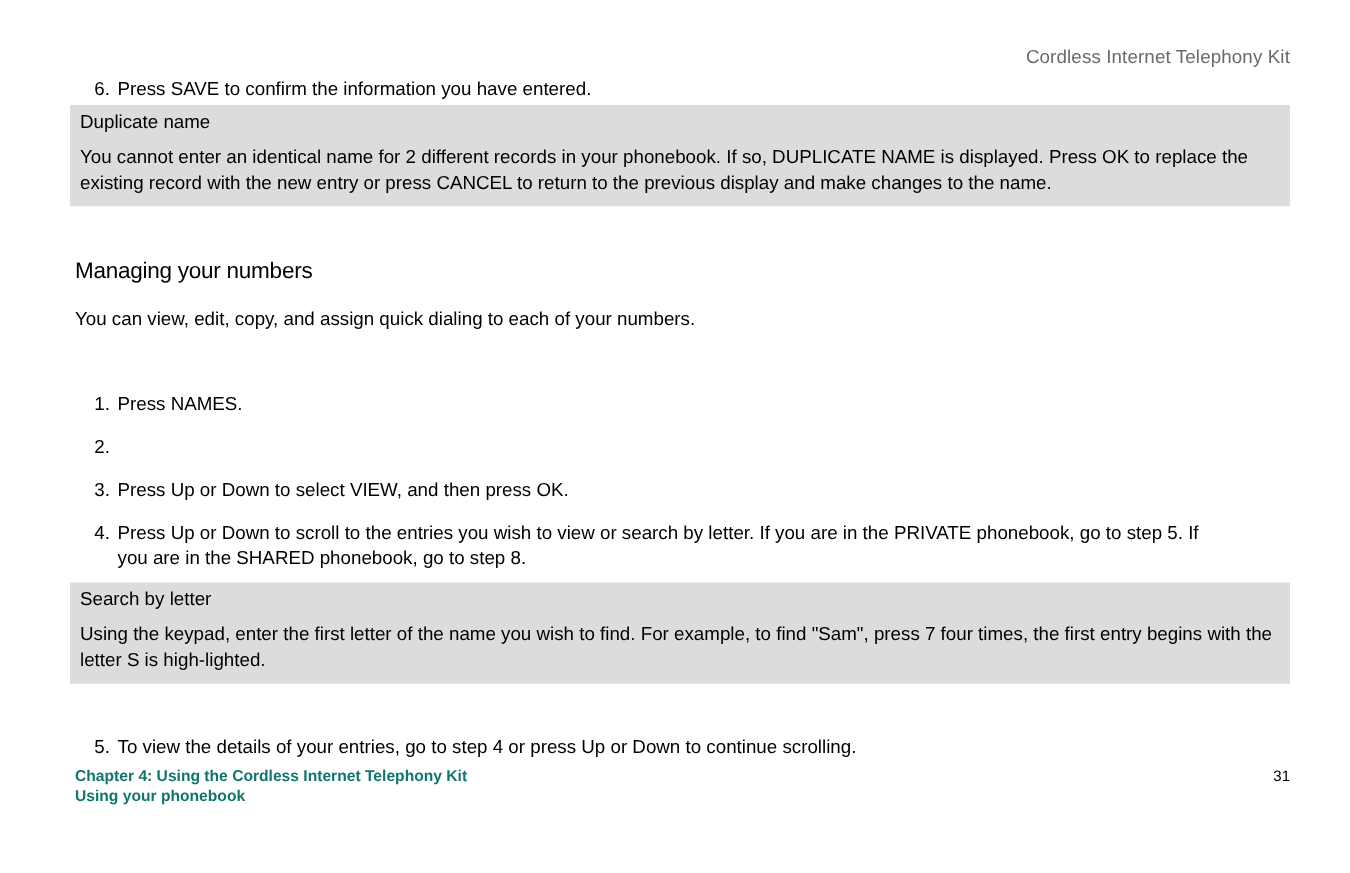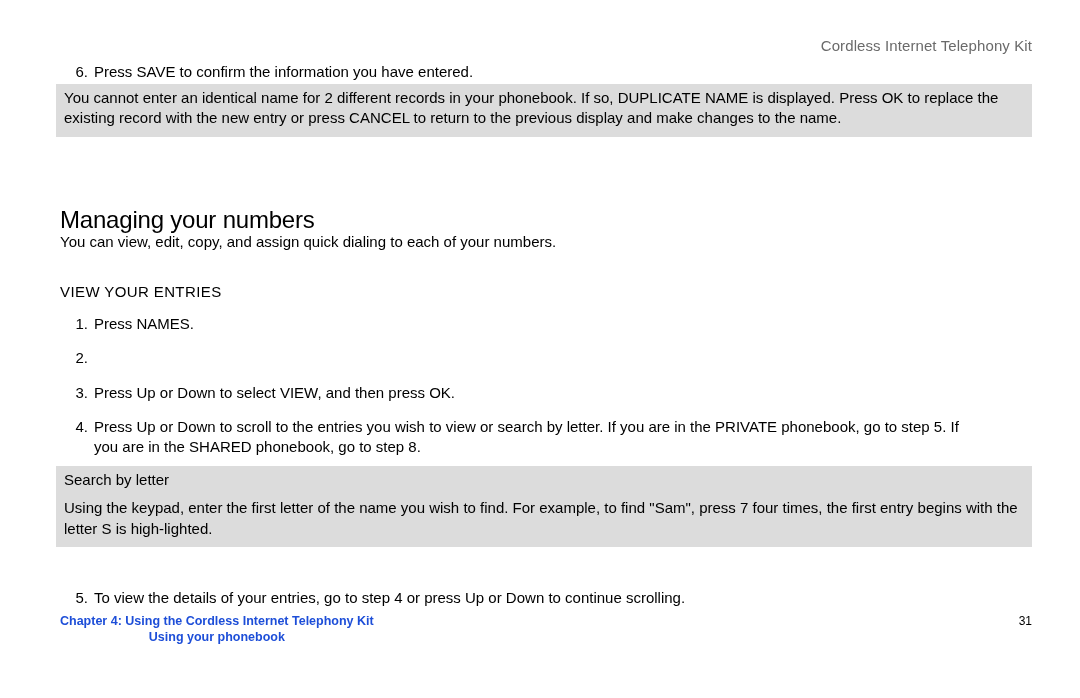--- a/index.html
+++ b/index.html
@@ -51,28 +51,28 @@
   }
   .note-title {
     margin-bottom: 8px;
   }
   .note-duplicate { top: 84px; }
   .note-search { top: 466px; }
   .heading {
     position: absolute;
     left: 60px;
     top: 204px;
-    font-size: 24px;
+    font-size: 18px;
     font-weight: 400;
     letter-spacing: -0.2px;
   }
   .intro {
     position: absolute;
     left: 60px;
-    top: 232px;
+    top: 246px;
   }
   .subhead {
     position: absolute;
     left: 60px;
     top: 282px;
     font-weight: 400;
     letter-spacing: 0.4px;
   }
   .steps-list {
     position: absolute;
@@ -84,23 +84,22 @@
     position: absolute;
     left: 64px;
     top: 588px;
   }
   .footer-left {
     position: absolute;
     left: 60px;
     top: 613px;
     font-size: 12.5px;
     font-weight: bold;
-    color: #1d4ed8;
+    color: #0f766e;
     line-height: 1.3;
-    text-align: center;
   }
   .footer-right {
     position: absolute;
     right: 48px;
     top: 613px;
     font-size: 12px;
     color: #000;
   }
 </style>
 </head>
@@ -109,28 +108,28 @@
 <div class="page">
 
   <div class="header-right">Cordless Internet Telephony Kit</div>
 
   <div class="step6 ol-item">
     <div class="ol-num">6.</div>
     <div>Press SAVE to confirm the information you have entered.</div>
   </div>
 
   <div class="note-box note-duplicate">
+    <div class="note-title">Duplicate name</div>
     <div>You cannot enter an identical name for 2 different records in your phonebook. If so, DUPLICATE NAME is displayed. Press OK to replace the existing record with the new entry or press CANCEL to return to the previous display and make changes to the name.</div>
   </div>
 
   <div class="heading">Managing your numbers</div>
 
   <div class="intro">You can view, edit, copy, and assign quick dialing to each of your numbers.</div>
 
-  <div class="subhead">VIEW YOUR ENTRIES</div>
 
   <div class="steps-list">
     <div class="ol-item">
       <div class="ol-num">1.</div>
       <div>Press NAMES.</div>
     </div>
     <div class="ol-item">
       <div class="ol-num">2.</div>
     </div>
     <div class="ol-item">

